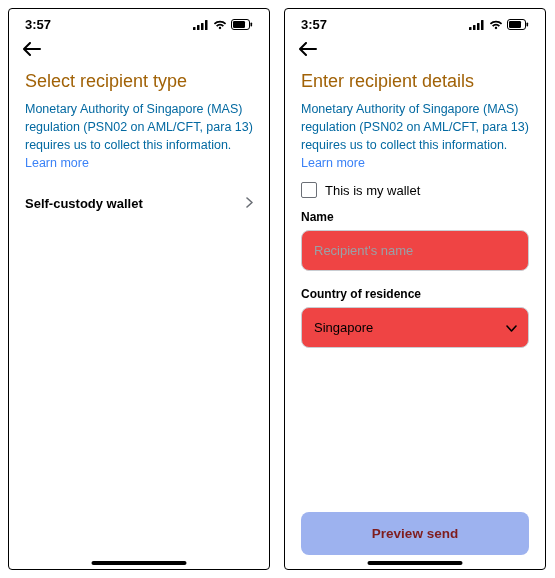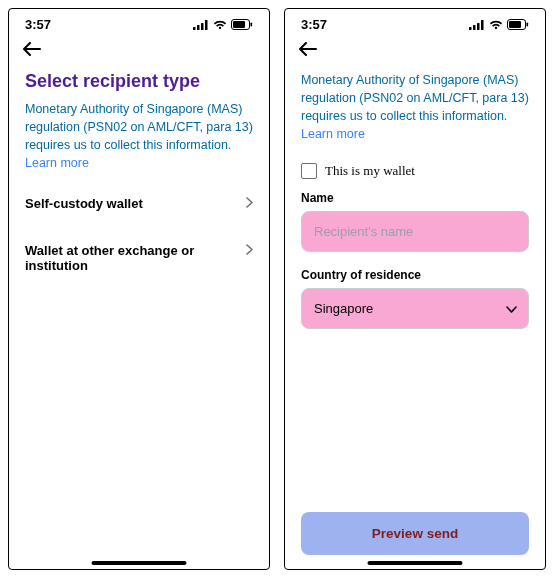--- a/index.html
+++ b/index.html
@@ -28,36 +28,36 @@
     justify-content: space-between;
     align-items: center;
     padding: 8px 16px 4px 16px;
     font-size: 13px;
     font-weight: 600;
   }
   .status-right { display: flex; align-items: center; gap: 4px; }
   .back-row { padding: 4px 14px 6px 14px; }
   .back-btn { background:none; border:none; cursor:pointer; padding:0; font-size:18px; font-weight:700; }
   .content { padding: 4px 16px 0 16px; flex: 1; display:flex; flex-direction:column; }
-  .title { font-size: 18px; font-weight: 700; margin-bottom: 8px; color:#4c1d95; }
+  .title { font-size: 18px; font-weight: 400; margin-bottom: 8px; color:#a16207; }
   .desc { font-size: 12.5px; color: #0369a1; line-height: 1.45; margin-bottom: 2px; }
   .learn { font-size: 12.5px; color: #3b82f6; cursor: pointer; display:inline-block; margin-bottom: 10px; }
   .option-row {
     display:flex; justify-content:space-between; align-items:flex-start;
     padding: 16px 0;
     font-size: 13px; font-weight:700;
     cursor:pointer;
   }
   .chev { color:#6b6f76; font-weight:400; }
-  .checkbox-row { display:flex; align-items:center; gap:8px; margin: 12px 0 12px 0; font-size:13px; cursor:pointer;font-family:Liberation Serif, serif; }
+  .checkbox-row { display:flex; align-items:center; gap:8px; margin: 2px 0 12px 0; font-size:13px; cursor:pointer; }
   .checkbox-box { width:16px; height:16px; border:1.5px solid #6b6f76; border-radius:2px; }
   .field-label { font-size:12px; font-weight:700; margin-bottom:6px; display:block; }
   .text-input {
     width:100%; padding:12px 12px; border:1px solid #c9cdd2; border-radius:8px;
-    font-size:13px; color:#000; background:#f9a8d4;
+    font-size:13px; color:#000; background:#ef4444;
   }
   .text-input::placeholder { color:#9aa0a6; }
   .select-wrap { position:relative; }
   .select-caret { position:absolute; right:12px; top:50%; transform:translateY(-50%); pointer-events:none; font-size:12px; }
   .field-block { margin-bottom:16px; }
   .preview-btn {
     width: calc(100% - 32px);
     margin: 0 16px 14px 16px;
     padding: 14px 0;
     background:#9db2ef;
@@ -108,28 +108,20 @@
 
     <div class="option-row">
       <span>Self-custody wallet</span>
       <span class="chev">
         <svg width="7" height="11" viewBox="0 0 7 11">
             <path d="M1 1l5 4.5L1 10" stroke="#6b6f76" stroke-width="1.6" fill="none" stroke-linecap="round" stroke-linejoin="round"></path>
           </svg>
       </span>
     </div>
 
-    <div class="option-row">
-      <span>Wallet at other exchange or institution</span>
-      <span class="chev">
-        <svg width="7" height="11" viewBox="0 0 7 11">
-            <path d="M1 1l5 4.5L1 10" stroke="#6b6f76" stroke-width="1.6" fill="none" stroke-linecap="round" stroke-linejoin="round"></path>
-          </svg>
-      </span>
-    </div>
   </div>
   <div class="home-indicator"></div>
 </div>
 
 <div class="phone">
   <div class="statusbar">
     <span>3:57</span>
     <span class="status-right">
       <svg class="signal-svg" width="16" height="10" viewBox="0 0 16 10">
           <rect x="0" y="7" width="2.5" height="3" rx="0.6"></rect>
@@ -148,20 +140,21 @@
     </span>
   </div>
   <div class="back-row">
     <button class="back-btn">
       <svg width="18" height="14" viewBox="0 0 18 14">
           <path d="M7 1 1 7l6 6M1.5 7H17" stroke="#000" stroke-width="2" fill="none" stroke-linecap="round" stroke-linejoin="round"></path>
         </svg>
     </button>
   </div>
   <div class="content">
+    <h1 class="title">Enter recipient details</h1>
     <p class="desc">Monetary Authority of Singapore (MAS) regulation (PSN02 on AML/CFT, para 13) requires us to collect this information.</p>
     <a class="learn">Learn more</a>
 
     <label class="checkbox-row">
       <span class="checkbox-box"></span>
       <span>This is my wallet</span>
     </label>
 
     <div class="field-block">
       <label class="field-label">Name</label>

